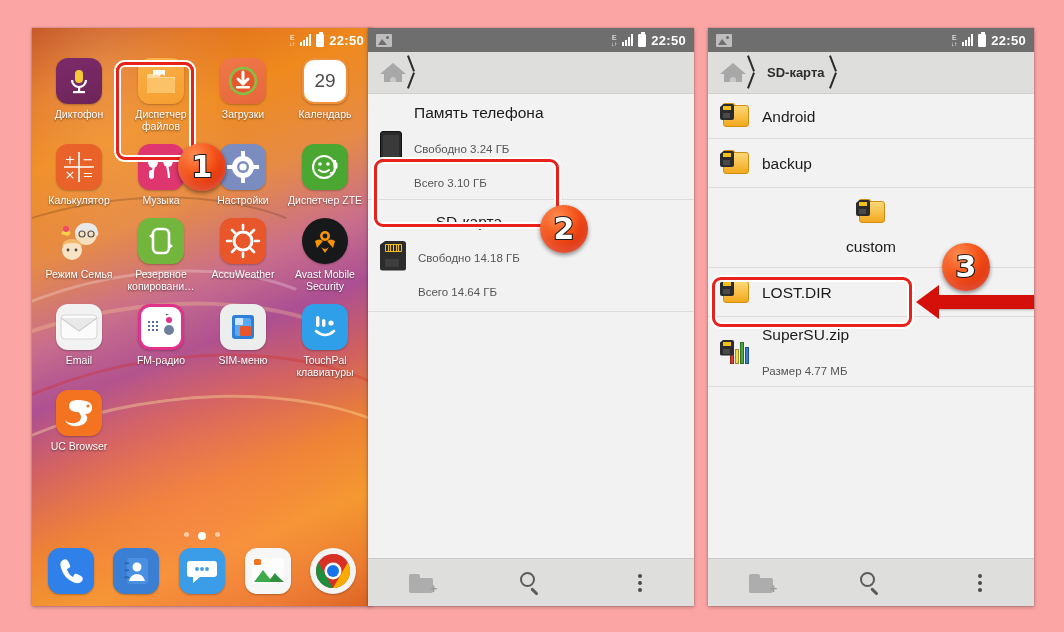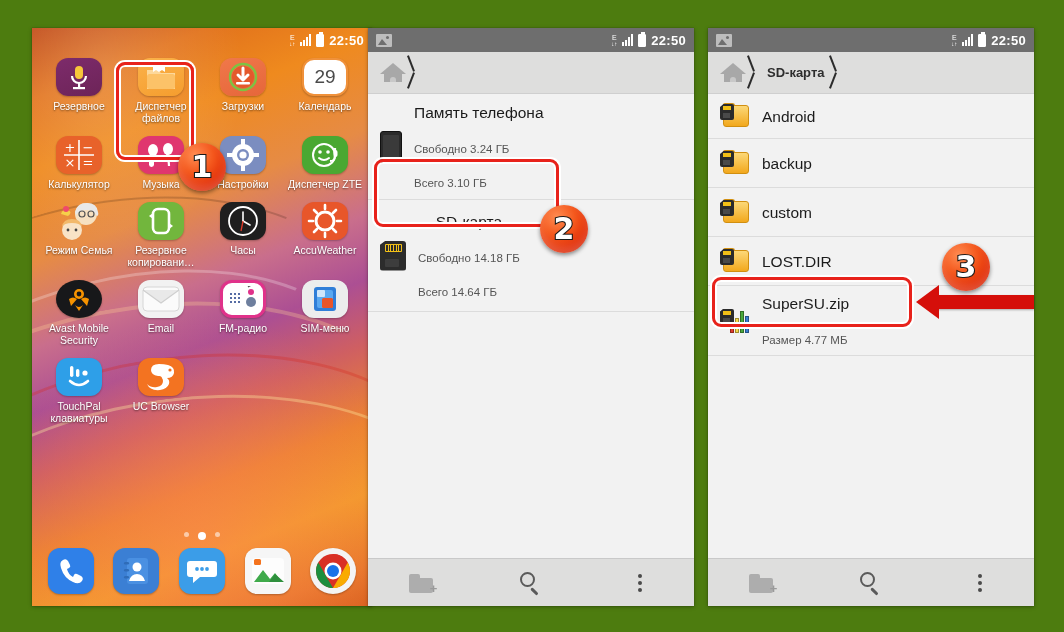--- a/index.html
+++ b/index.html
@@ -2,21 +2,21 @@
 <html><head>
 <meta charset="utf-8">
 <style>
   * { box-sizing: border-box; margin: 0; padding: 0; }
   html, body {
     width: 1064px; height: 632px;
     background: #ffffff;
     font-family: "Liberation Sans", sans-serif;
     overflow: hidden;
   }
-  #stage { position: relative; width: 1064px; height: 632px; background: #4d7c0f; }
+  #stage { position: relative; width: 1064px; height: 632px; background: #fca5a5; }
 
   
   .phone {
     position: absolute;
     background: #f1f1f1;
     overflow: hidden;
     box-shadow: 0 1px 4px rgba(0,0,0,.30), 0 0 1px rgba(0,0,0,.35);
   }
   #phone1 { left: 32px;  top: 28px; width: 340px; height: 578px; }
   #phone2 { left: 368px; top: 28px; width: 326px; height: 578px; }
@@ -69,21 +69,21 @@
     border-style: solid; border-color: transparent;
     opacity: .55;
   }
   .grid {
     position: absolute; left: 0; right: 0; top: 26px;
     display: grid; grid-template-columns: repeat(4, 1fr);
     row-gap: 12px; padding: 4px 6px 0;
   }
   .app { display:flex; flex-direction:column; align-items:center; position:relative; }
   .icon {
-    width: 46px; height: 38px; border-radius: 12px;
+    width: 46px; height: 46px; border-radius: 12px;
     display: flex; align-items: center; justify-content: center;
     position: relative; overflow: hidden;
     box-shadow: 0 1px 2px rgba(0,0,0,.25);
   }
   .icon svg { display:block; }
   .app-label {
     margin-top: 4px; font-size: 10.5px; color: #fff; text-align: center;
     line-height: 12px; text-shadow: 0 1px 2px rgba(0,0,0,.55);
     max-width: 78px; word-break: break-word;
   }
@@ -250,21 +250,21 @@
 
         <div class="app">
           <div class="icon" style="background:linear-gradient(160deg,#7d2b6b,#6d2458);">
             <svg width="30" height="30" viewBox="0 0 30 30">
                 <rect x="11" y="4" width="8" height="13" rx="4" fill="#f7c73a"></rect>
                 <path d="M8 14a7 7 0 0 0 14 0" stroke="#fff" stroke-width="2.2" fill="none"></path>
                 <rect x="14" y="20" width="2.2" height="6" fill="#fff"></rect>
                 <rect x="9" y="25" width="12" height="2.2" fill="#fff"></rect>
               </svg>
           </div>
-          <div class="app-label">Резервное</div>
+          <div class="app-label">Диктофон</div>
         </div>
 
         <div class="app">
           <div class="icon" style="background:linear-gradient(160deg,#fbb24a,#f59d2e);">
             <svg width="34" height="30" viewBox="0 0 34 30">
                 <path d="M3 8h11l3 3h14v16H3z" fill="#fdd89a"></path>
                 <path d="M9 4h12v6l-3-2-3 2-3-2-3 2z" fill="#fff"></path>
                 <rect x="3" y="12" width="28" height="15" rx="2.5" fill="#fcc268"></rect>
               </svg>
           </div>
@@ -376,31 +376,20 @@
             <svg width="30" height="32" viewBox="0 0 30 32">
                 <rect x="7" y="4" width="16" height="24" rx="5" fill="none" stroke="#fff" stroke-width="2.6"></rect>
                 <path d="M7 8l-4 3 4 3" fill="#fff"></path>
                 <path d="M23 24l4-3-4-3" fill="#fff"></path>
               </svg>
           </div>
           <div class="app-label">Резервное копировани…</div>
         </div>
 
 
-        <div class="app">
-          <div class="icon" style="background:#1f1f1f;">
-            <svg width="38" height="38" viewBox="0 0 38 38">
-                <circle cx="19" cy="19" r="14" fill="none" stroke="#fff" stroke-width="1.8"></circle>
-                <path d="M19 19V10" stroke="#fff" stroke-width="1.6" stroke-linecap="round"></path>
-                <path d="M19 19l7 4" stroke="#fff" stroke-width="1.6" stroke-linecap="round"></path>
-                <path d="M19 19l-2 10" stroke="#e03b2a" stroke-width="1.3"></path>
-              </svg>
-          </div>
-          <div class="app-label">Часы</div>
-        </div>
 
         <div class="app">
           <div class="icon" style="background:#e8562a;">
             <svg width="36" height="36" viewBox="0 0 36 36">
                 <circle cx="18" cy="18" r="10.5" fill="#fff"></circle>
                 <circle cx="18" cy="18" r="7.5" fill="#e8562a"></circle>
                 <g stroke="#fff" stroke-width="2.6" stroke-linecap="round">
                   <path d="M18 2v4M18 30v4M2 18h4M30 18h4M7 7l3 3M26 26l3 3M29 7l-3 3M10 26l-3 3"></path>
                 </g>
               </svg>
@@ -668,21 +657,21 @@
           <div class="row-title">Android</div>
         </div>
         <div class="row" style="padding:11px 12px;">
           <div class="ico-folder">
               <div class="tab"></div>
               <div class="back"></div>
               <div class="sd"></div>
             </div>
           <div class="row-title">backup</div>
         </div>
-        <div class="row" style="padding:11px 12px;">
+        <div class="row" style="padding:11px 12px;flex-direction:column;">
           <div class="ico-folder">
               <div class="tab"></div>
               <div class="back"></div>
               <div class="sd"></div>
             </div>
           <div class="row-title">custom</div>
         </div>
         <div class="row" style="padding:11px 12px;">
           <div class="ico-folder">
               <div class="tab"></div>

